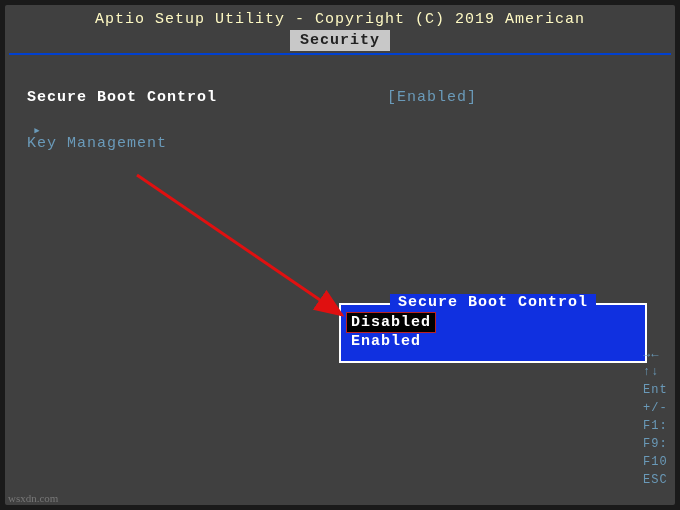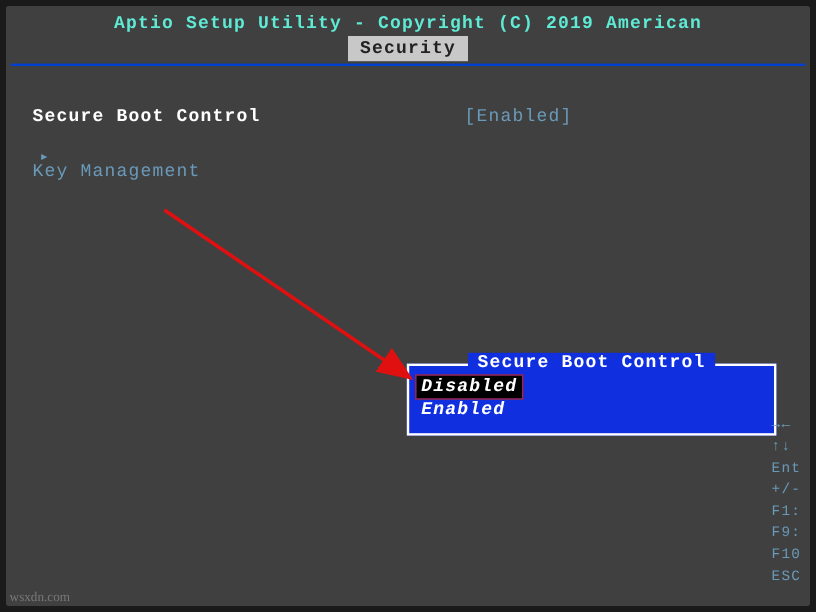--- a/index.html
+++ b/index.html
@@ -23,23 +23,23 @@
       top: 5px;
       left: 5px;
       right: 5px;
       bottom: 5px;
       background: #404040;
       border-radius: 2px;
       padding: 2px;
     }
     .header {
       text-align: center;
-      color: #5eead4;
+      color: #fef9c3;
       padding: 4px 0 2px 0;
-      font-weight: bold;
+      font-weight: normal;
     }
     .tab-row {
       text-align: center;
       margin-bottom: 2px;
     }
     .tab {
       display: inline-block;
       background: #c8c8c8;
       color: #222;
       padding: 2px 10px;
@@ -119,21 +119,20 @@
       font-weight: bold;
     }
     .popup-body {
       padding: 8px 6px 10px 6px;
     }
     .popup-option {
       color: #ffffff;
       padding: 1px 4px;
       font-weight: bold;
       cursor: pointer;
-      font-style: italic;
     }
     .popup-option.highlighted {
       display: inline-block;
       background: #000000;
       color: #ffffff;
       outline: 1px solid #bb2222;
     }
     .annotation-arrow {
       position: absolute;
       top: 115px;

